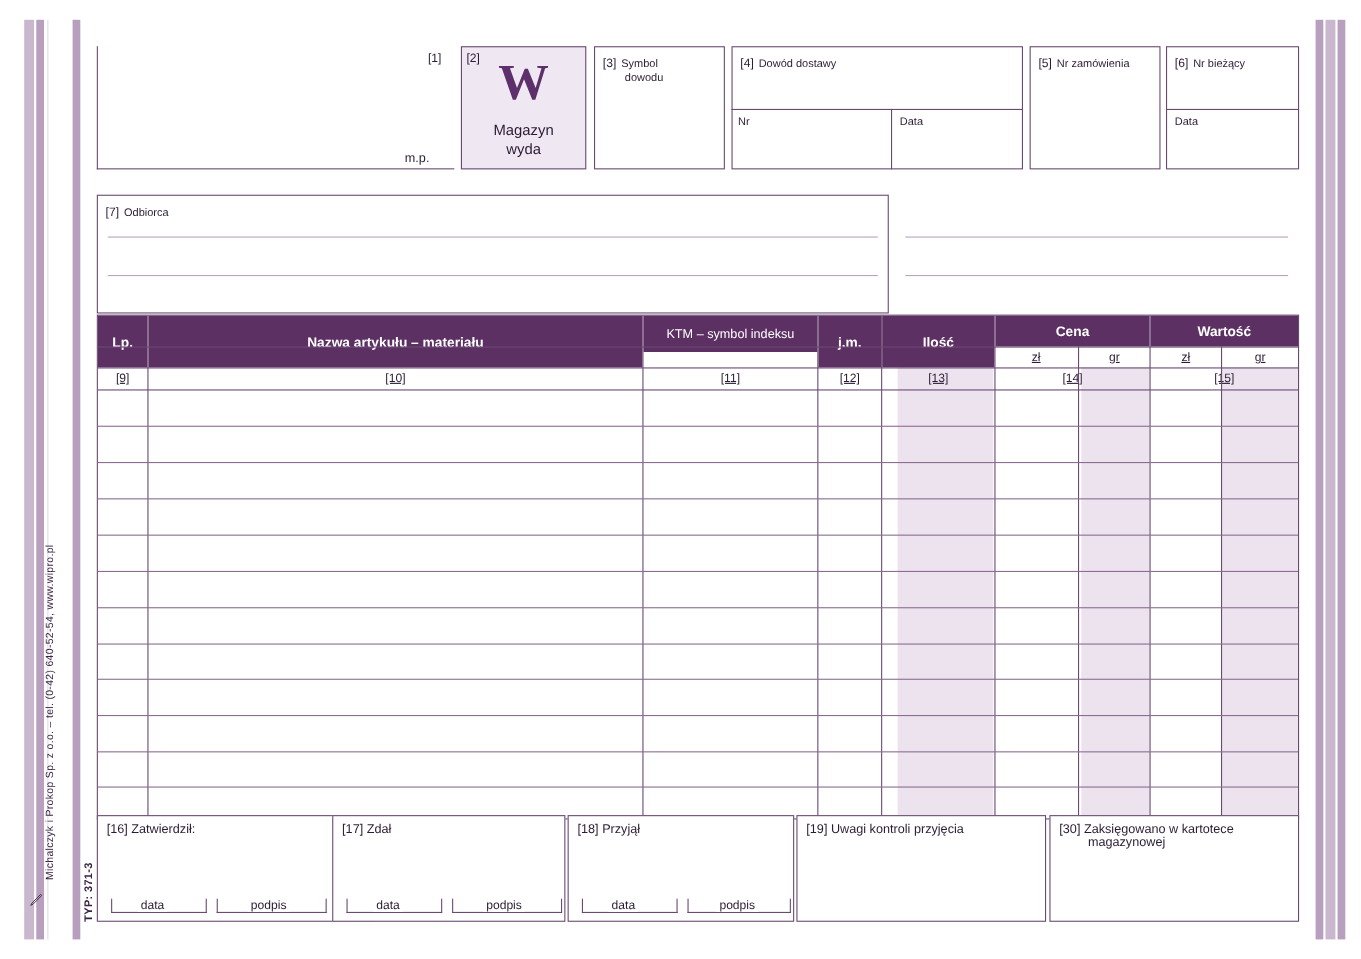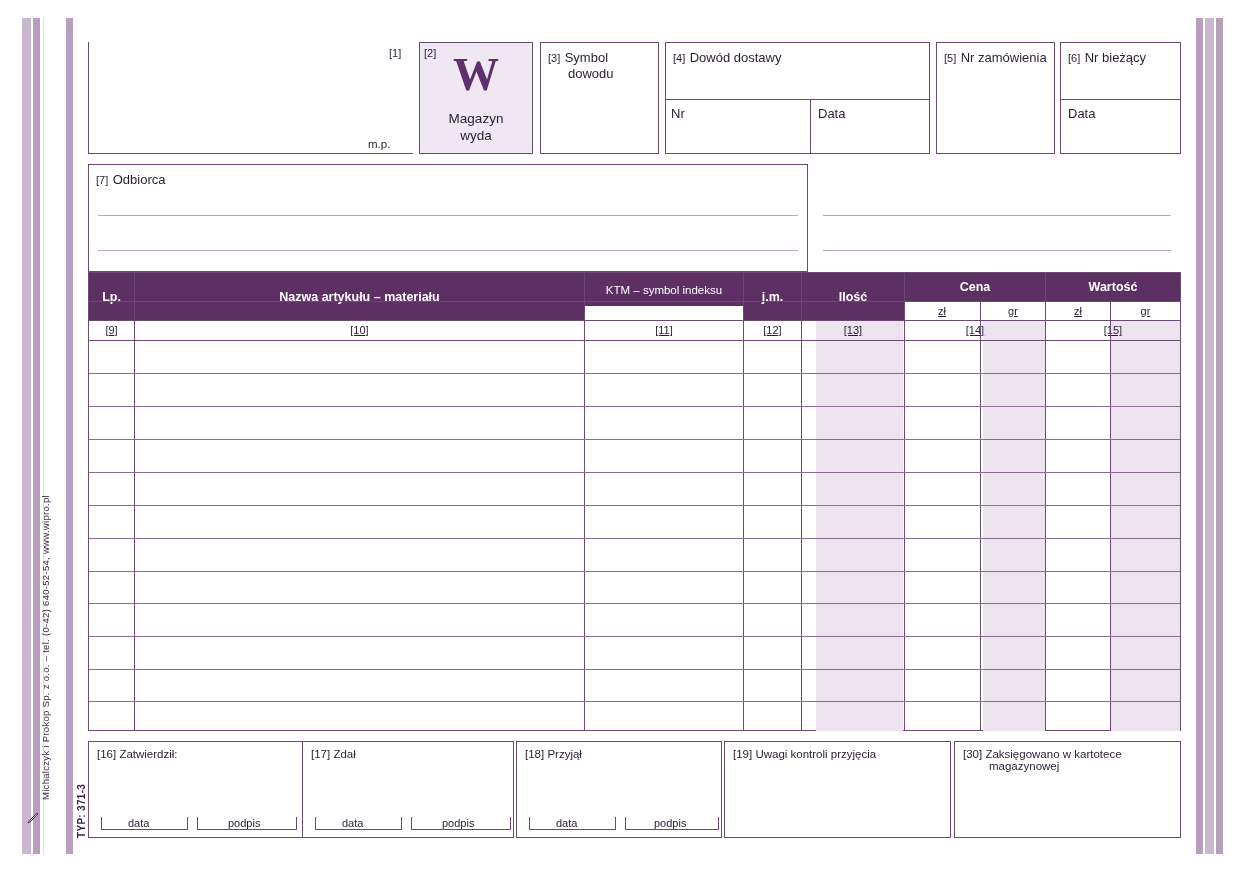--- a/index.html
+++ b/index.html
@@ -68,21 +68,21 @@
     position: absolute;
     border: 1px solid #6b4a72;
     box-sizing: border-box;
     background: #fff;
   }
   .tag {
     font-size: 11px;
     color: #2b1b33;
   }
   .lbl {
-    font-size: 13px;
+    font-size: 10px;
     color: #2b1b33;
   }
   .pad { padding: 5px 7px; }
 
   
   #mp-box {
     left: 88px; top: 42px; width: 325px; height: 112px;
     border: 1px solid #6b4a72;
     border-top: none; border-right: none;
     background: transparent;
@@ -112,32 +112,32 @@
 
   #sym-box { left: 540px; top: 42px; width: 119px; height: 112px; }
   #dd-box  { left: 665px; top: 42px; width: 265px; height: 112px; }
   #dd-div  { position: absolute; left: 665px; top: 99px; width: 265px; height: 1px; background: #6b4a72; }
   #dd-vdiv { position: absolute; left: 810px; top: 99px; width: 1px; height: 55px; background: #6b4a72; }
   #nr-zam  { left: 936px; top: 42px; width: 119px; height: 112px; }
   #nr-biez { left: 1060px; top: 42px; width: 121px; height: 112px; }
   #nb-div  { position: absolute; left: 1060px; top: 99px; width: 121px; height: 1px; background: #6b4a72; }
 
   
-  #odb-box { left: 88px; top: 164px; width: 720px; height: 108px; }
+  #odb-box { left: 88px; top: 177px; width: 720px; height: 108px; }
   #prz-box { left: 813px; top: 163px; width: 368px; height: 108px; }
   .ruled {
     position: absolute;
     height: 1px;
     background: #b9a3bd;
   }
 
   
   #tbl {
     position: absolute;
-    left: 88px; top: 272px; width: 1093px; height: 459px;
+    left: 88px; top: 286px; width: 1093px; height: 459px;
     border: 1px solid #6b4a72;
     box-sizing: border-box;
   }
   .hdr {
     position: absolute;
     background: #5c3063;
     color: #fff;
     font-weight: bold;
     font-size: 12.5px;
     display: flex;

